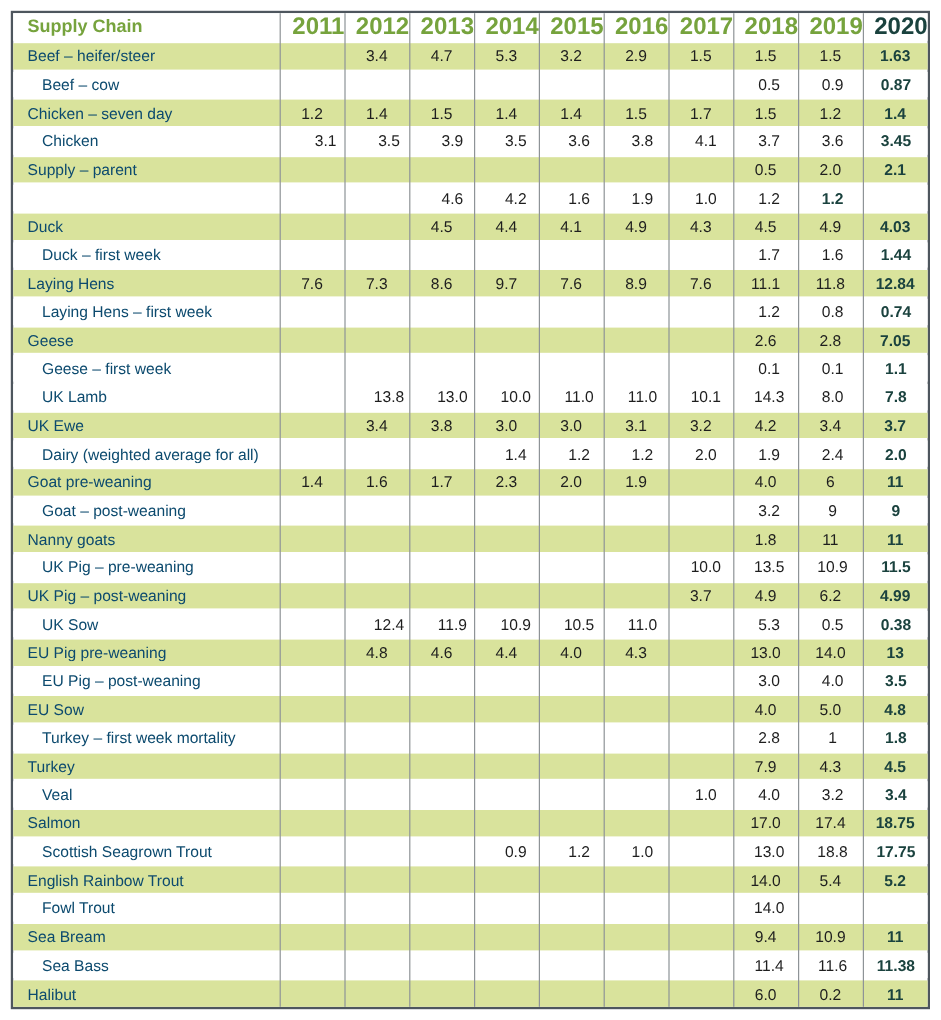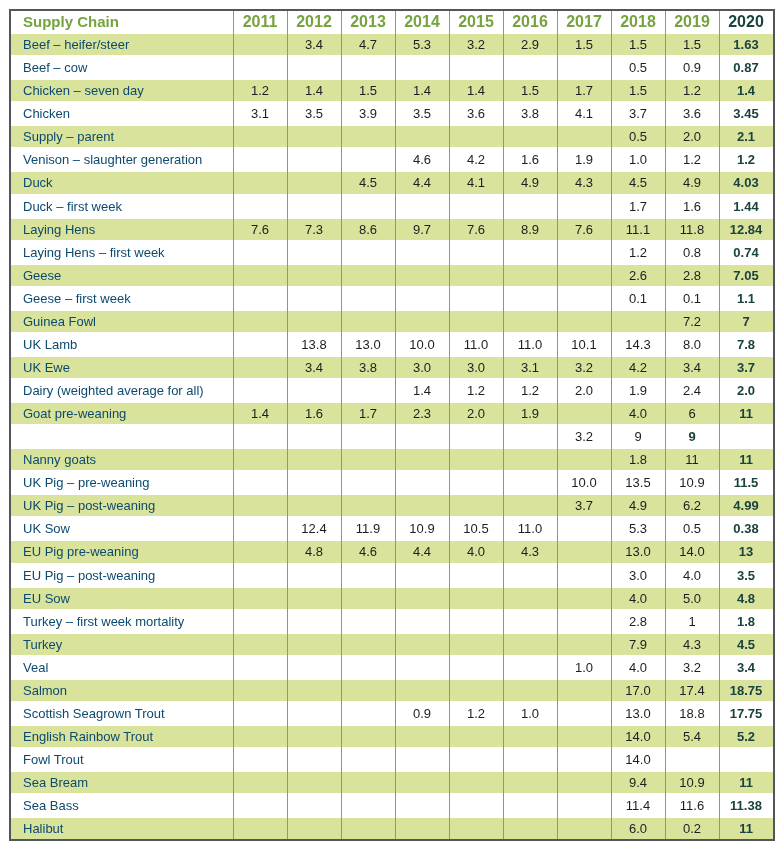--- a/index.html
+++ b/index.html
@@ -24,43 +24,44 @@
     gap: 2px;
     z-index: 1;
   }
   .row {
     flex: 1;
     display: grid;
     grid-template-columns: 222px repeat(10, 1fr);
     align-items: center;
   }
   .row.green { background: #d9e39c; }
-  .row.white { background: #ffffff; }
+  .row.white { background: #ffffff; padding-left: 12px; }
   .row.header { background: #ffffff; }
   .cell-label {
     padding-left: 12px;
     font-size: 13px;
     color: #0c4a6e;
     white-space: nowrap;
     overflow: hidden;
   }
   .cell-value {
     text-align: center;
     font-size: 13px;
     color: #1e1e1e;
   }
   .header .cell-label {
     font-weight: bold;
     font-size: 15px;
     color: #76a33d;
   }
   .header .cell-value {
     font-weight: bold;
-    font-size: 16px;
+    font-size: 20px;
     color: #76a33d;
+    text-align: right;
   }
   .header .cell-value.last-col { color: #1a423e; }
   .cell-value.last-col {
     font-weight: bold;
     color: #1a423e;
   }
   .gridlines {
     position: absolute;
     left: 0; top: 0; right: 0; bottom: 0;
     z-index: 2;
@@ -150,21 +151,20 @@
         <div class="cell-value"></div>
         <div class="cell-value"></div>
         <div class="cell-value"></div>
         <div class="cell-value"></div>
         <div class="cell-value"></div>
         <div class="cell-value">0.5</div>
         <div class="cell-value">2.0</div>
         <div class="cell-value last-col">2.1</div>
       </div>
       <div class="row white">
-        <div class="cell-label">Venison – slaughter generation</div>
         <div class="cell-value"></div>
         <div class="cell-value"></div>
         <div class="cell-value"></div>
         <div class="cell-value">4.6</div>
         <div class="cell-value">4.2</div>
         <div class="cell-value">1.6</div>
         <div class="cell-value">1.9</div>
         <div class="cell-value">1.0</div>
         <div class="cell-value">1.2</div>
         <div class="cell-value last-col">1.2</div>
@@ -240,33 +240,20 @@
         <div class="cell-value"></div>
         <div class="cell-value"></div>
         <div class="cell-value"></div>
         <div class="cell-value"></div>
         <div class="cell-value"></div>
         <div class="cell-value"></div>
         <div class="cell-value">0.1</div>
         <div class="cell-value">0.1</div>
         <div class="cell-value last-col">1.1</div>
       </div>
-      <div class="row green">
-        <div class="cell-label">Guinea Fowl</div>
-        <div class="cell-value"></div>
-        <div class="cell-value"></div>
-        <div class="cell-value"></div>
-        <div class="cell-value"></div>
-        <div class="cell-value"></div>
-        <div class="cell-value"></div>
-        <div class="cell-value"></div>
-        <div class="cell-value"></div>
-        <div class="cell-value">7.2</div>
-        <div class="cell-value last-col">7</div>
-      </div>
       <div class="row white">
         <div class="cell-label">UK Lamb</div>
         <div class="cell-value"></div>
         <div class="cell-value">13.8</div>
         <div class="cell-value">13.0</div>
         <div class="cell-value">10.0</div>
         <div class="cell-value">11.0</div>
         <div class="cell-value">11.0</div>
         <div class="cell-value">10.1</div>
         <div class="cell-value">14.3</div>
@@ -306,20 +293,21 @@
         <div class="cell-value">1.7</div>
         <div class="cell-value">2.3</div>
         <div class="cell-value">2.0</div>
         <div class="cell-value">1.9</div>
         <div class="cell-value"></div>
         <div class="cell-value">4.0</div>
         <div class="cell-value">6</div>
         <div class="cell-value last-col">11</div>
       </div>
       <div class="row white">
+        <div class="cell-label">Goat – post-weaning</div>
         <div class="cell-value"></div>
         <div class="cell-value"></div>
         <div class="cell-value"></div>
         <div class="cell-value"></div>
         <div class="cell-value"></div>
         <div class="cell-value"></div>
         <div class="cell-value"></div>
         <div class="cell-value">3.2</div>
         <div class="cell-value">9</div>
         <div class="cell-value last-col">9</div>

